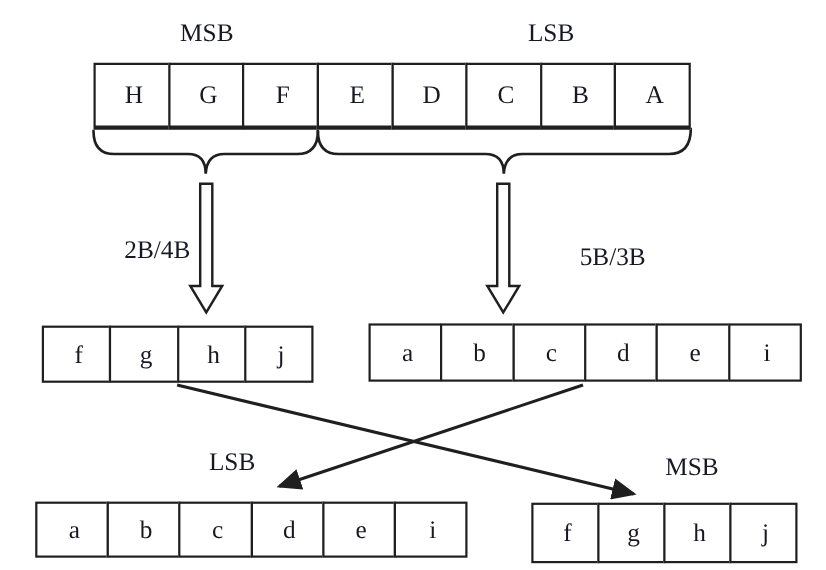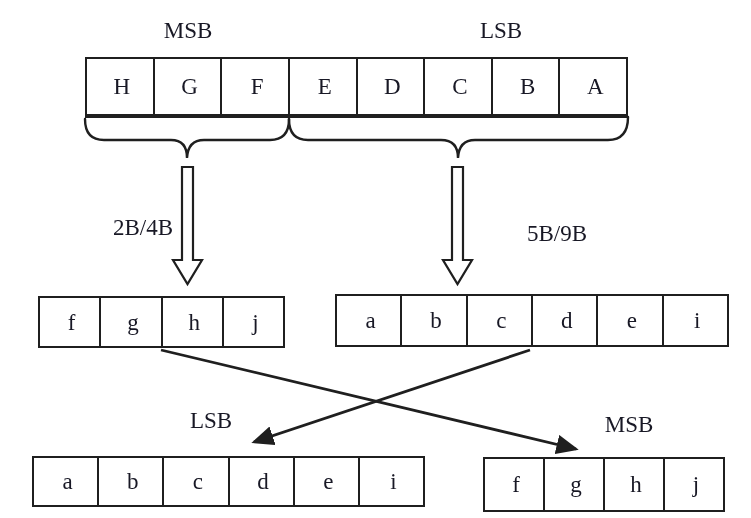--- a/index.html
+++ b/index.html
@@ -85,21 +85,21 @@
     <div class="cell">G</div>
     <div class="cell">F</div>
     <div class="cell">E</div>
     <div class="cell">D</div>
     <div class="cell">C</div>
     <div class="cell">B</div>
     <div class="cell">A</div>
   </div>
 
   <div class="lbl" style="left:143px; top:227px;">2B/4B</div>
-  <div class="lbl" style="left:557px; top:233px;">5B/9B</div>
+  <div class="lbl" style="left:557px; top:233px;">5B/3B</div>
 
   <div class="bitrow" style="left:38px; top:296px; width:247px; height:52px;">
     <div class="cell">f</div>
     <div class="cell">g</div>
     <div class="cell">h</div>
     <div class="cell">j</div>
   </div>
 
   <div class="bitrow" style="left:335px; top:294px; width:394px; height:53px;">
     <div class="cell">a</div>

